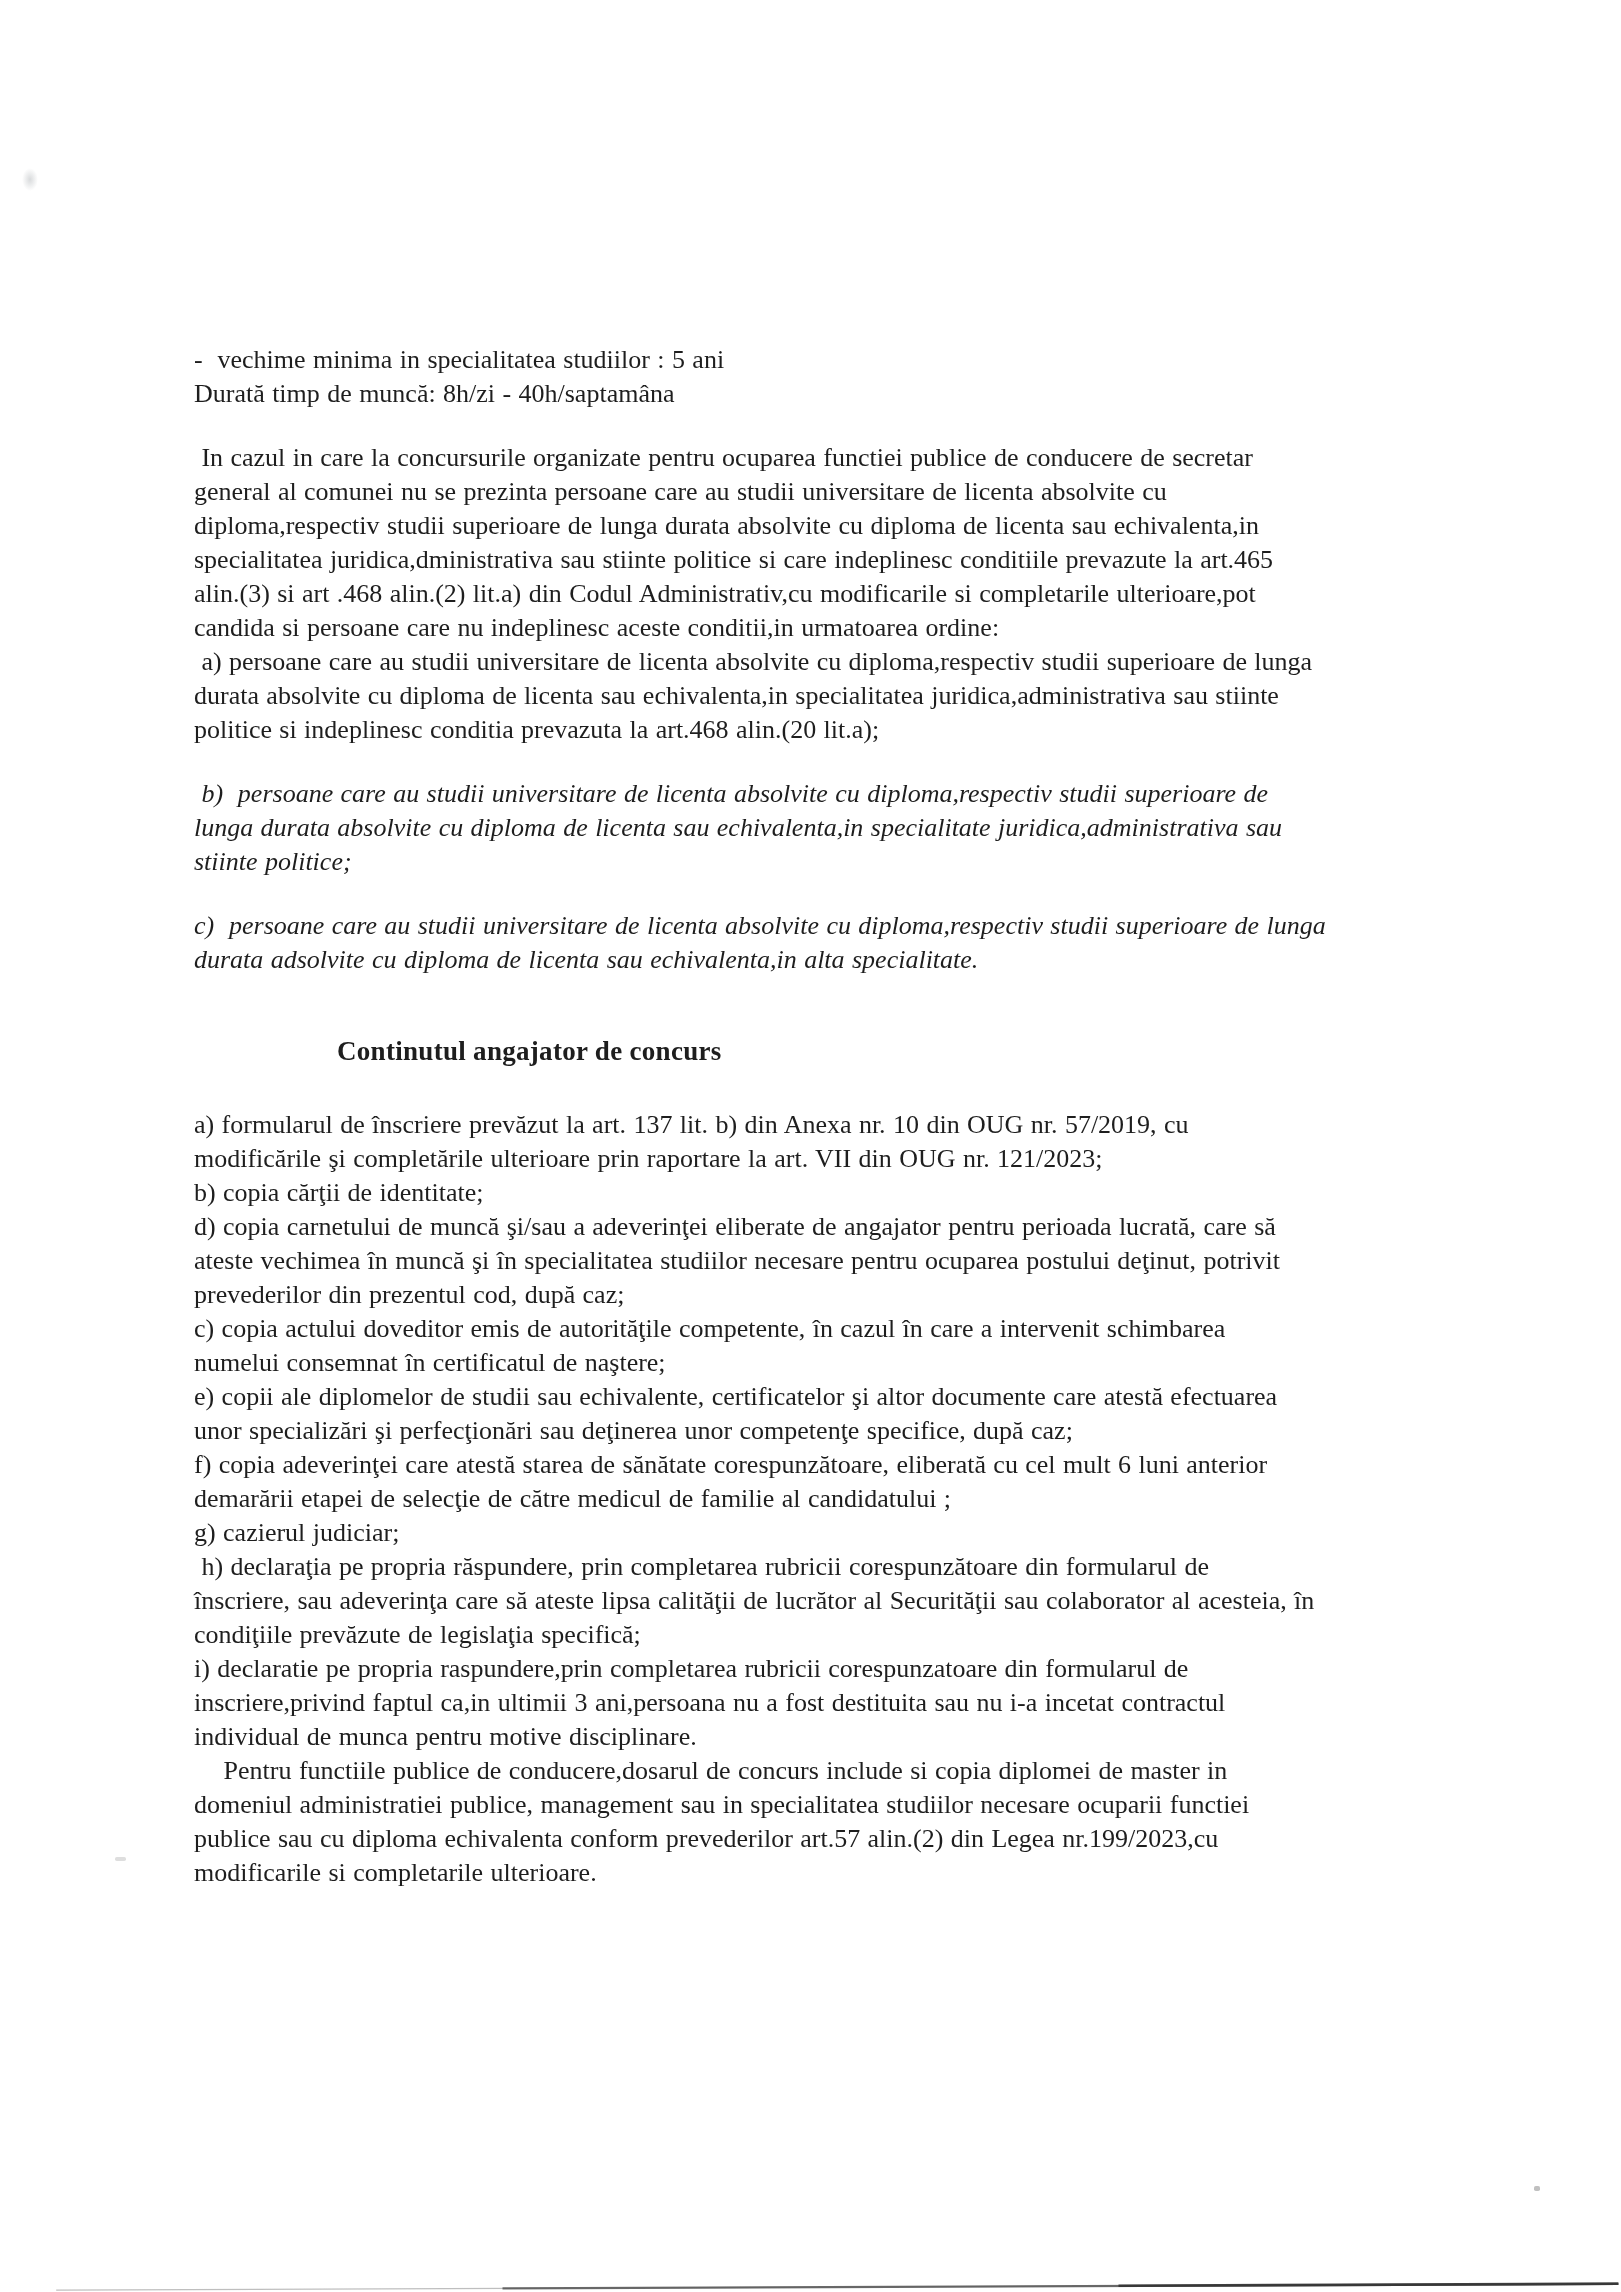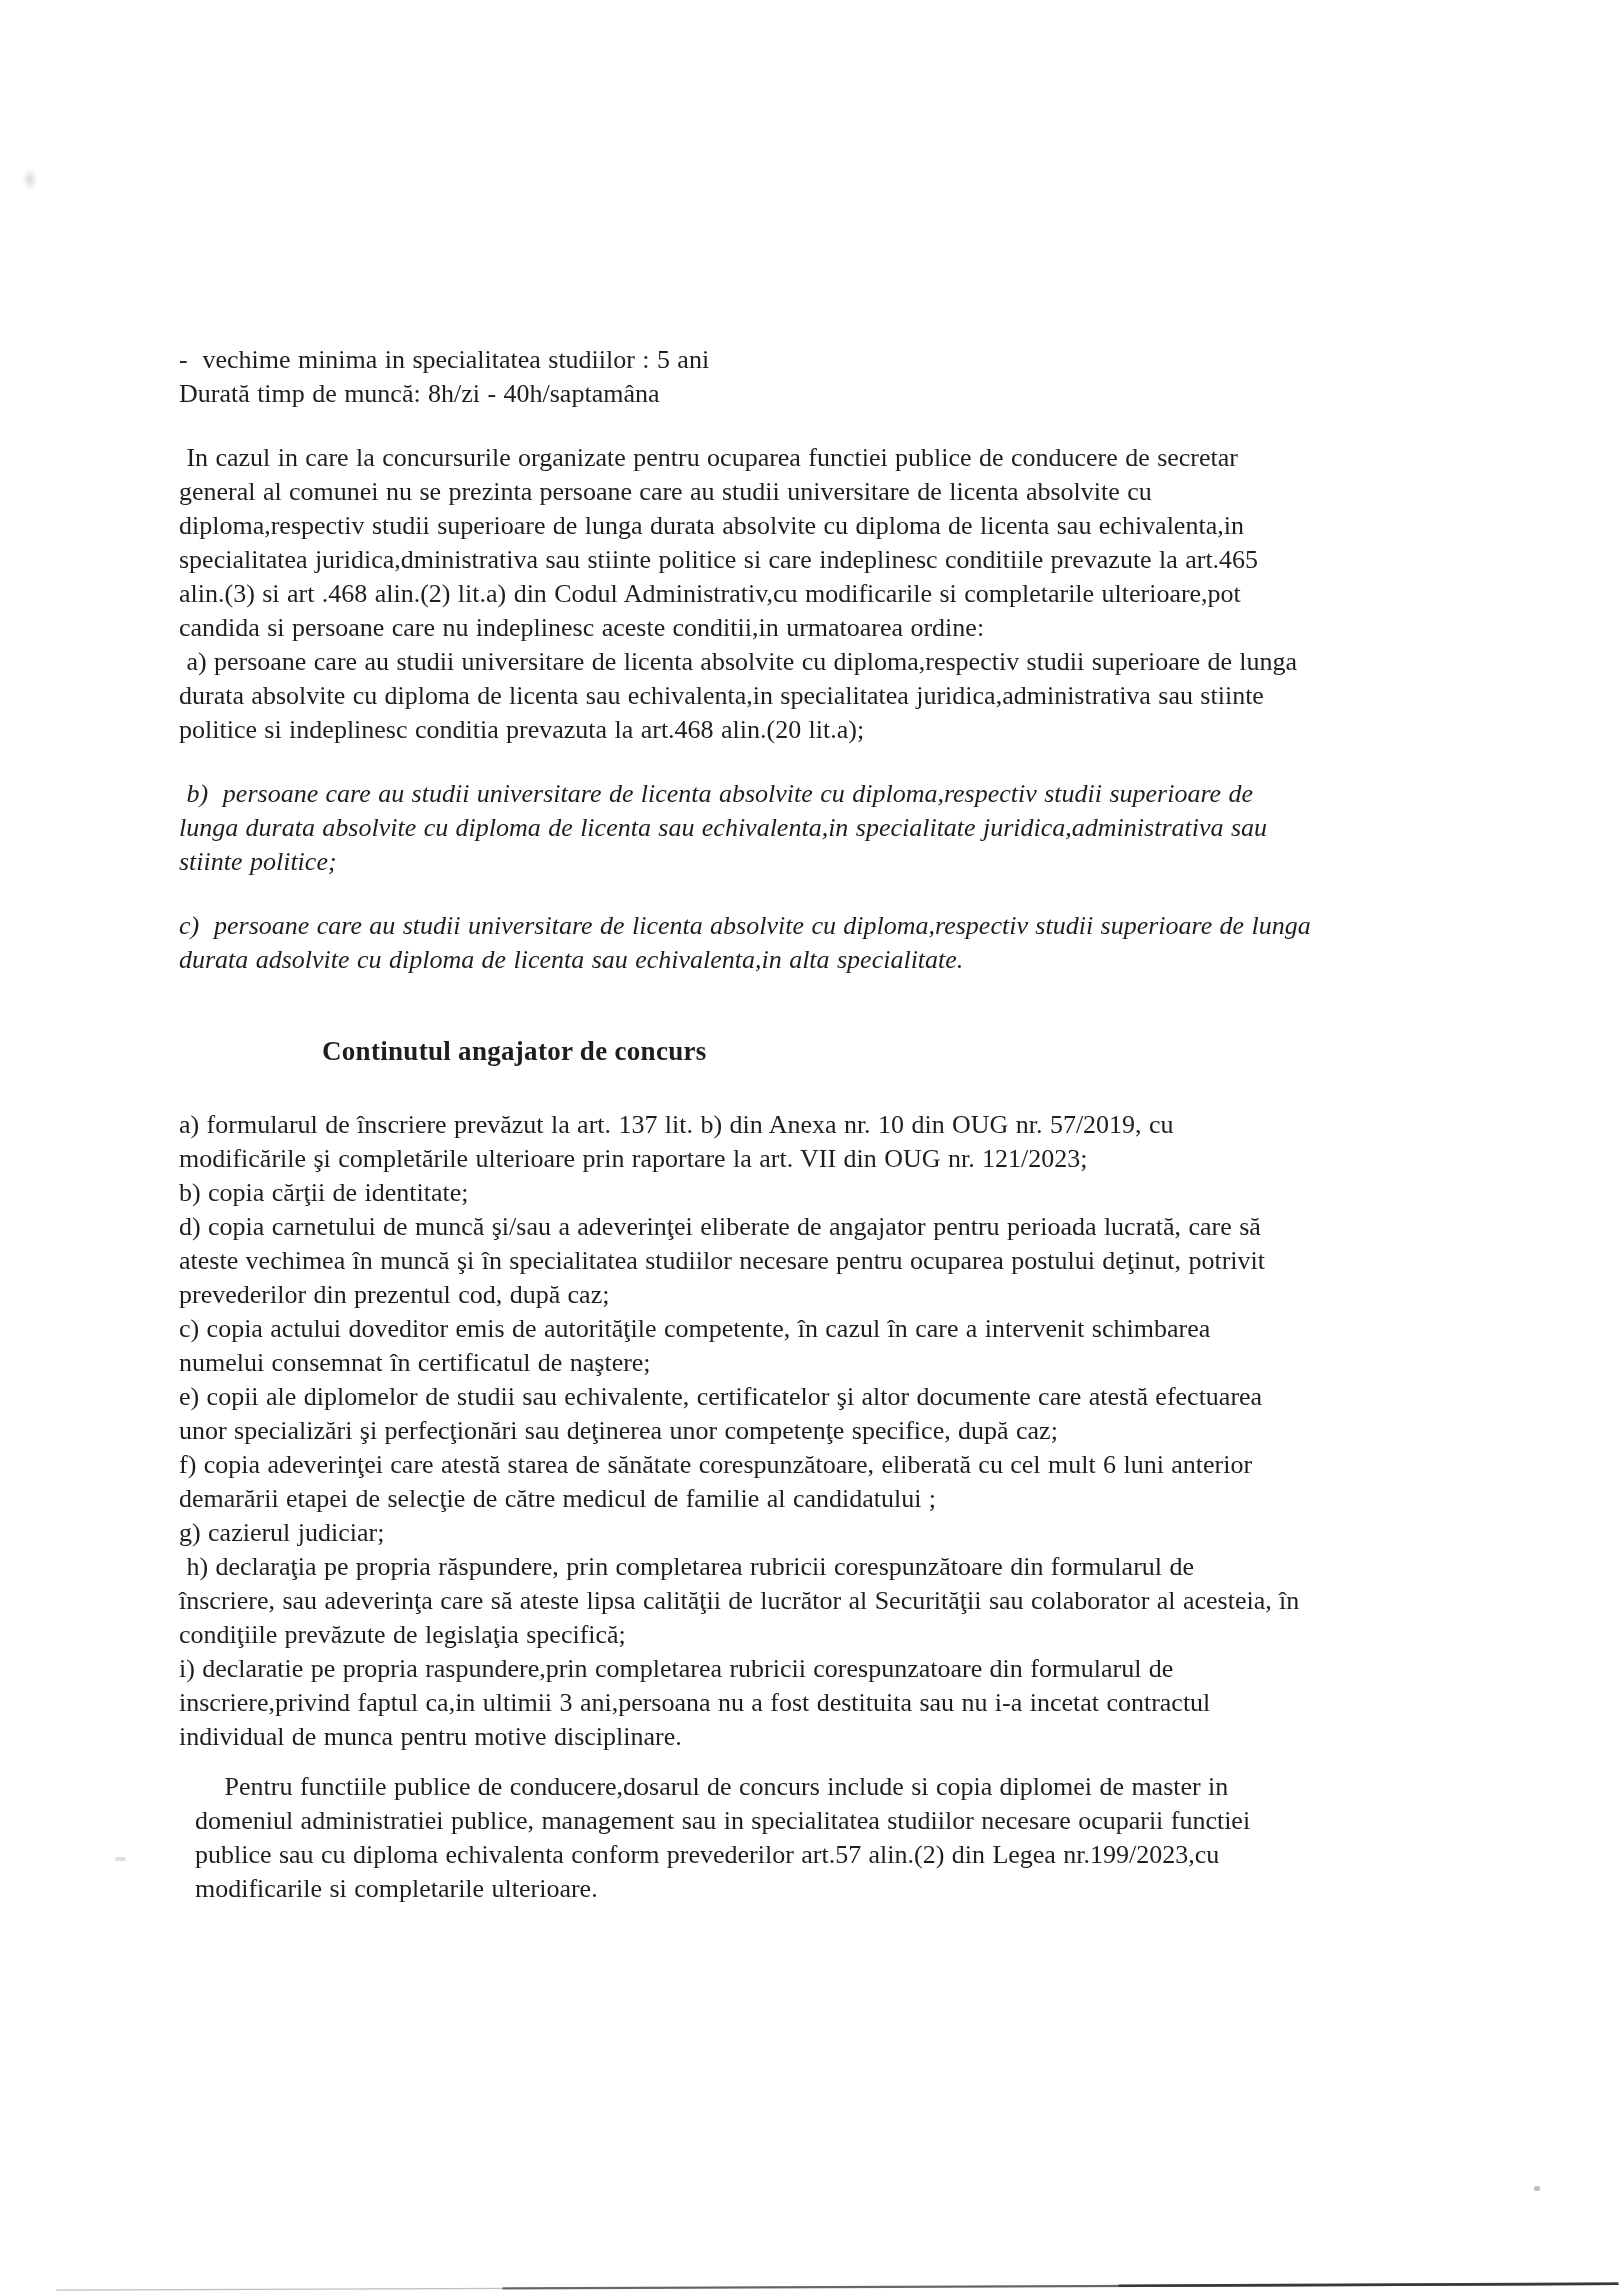--- a/index.html
+++ b/index.html
@@ -15,21 +15,21 @@
     font-family: "Liberation Serif", "DejaVu Serif", serif;
     color: #1e1e1e;
   }
   .page {
     position: absolute;
     inset: 0;
     background: #ffffff;
   }
   .content {
     position: absolute;
-    left: 179px;
+    left: 194px;
     top: 343px;
     width: 1415px;
     font-size: 26px;
     line-height: 34px;
     filter: blur(0.3px);
   }
   .para {
     margin: 0;
     white-space: pre-wrap;
     word-spacing: 0.9px;
@@ -41,21 +41,21 @@
   .section-heading {
     font-weight: bold;
     font-size: 27px;
     line-height: 38px;
     margin: 55px 0 0 143px;
     white-space: pre-wrap;
     letter-spacing: 0.3px;
   }
   .dossier-block { margin-top: 38px; }
   .dossier-item { margin: 0; }
-  .closing { margin: 16px; }
+  .closing { margin: 0; }
 
   
   .smudge-top-left {
     position: absolute;
     left: 21.5px;
     top: 168px;
     width: 16px;
     height: 23px;
     background: radial-gradient(ellipse at center, rgba(170,175,178,0.45), rgba(255,255,255,0) 70%);
     border-radius: 50%;

